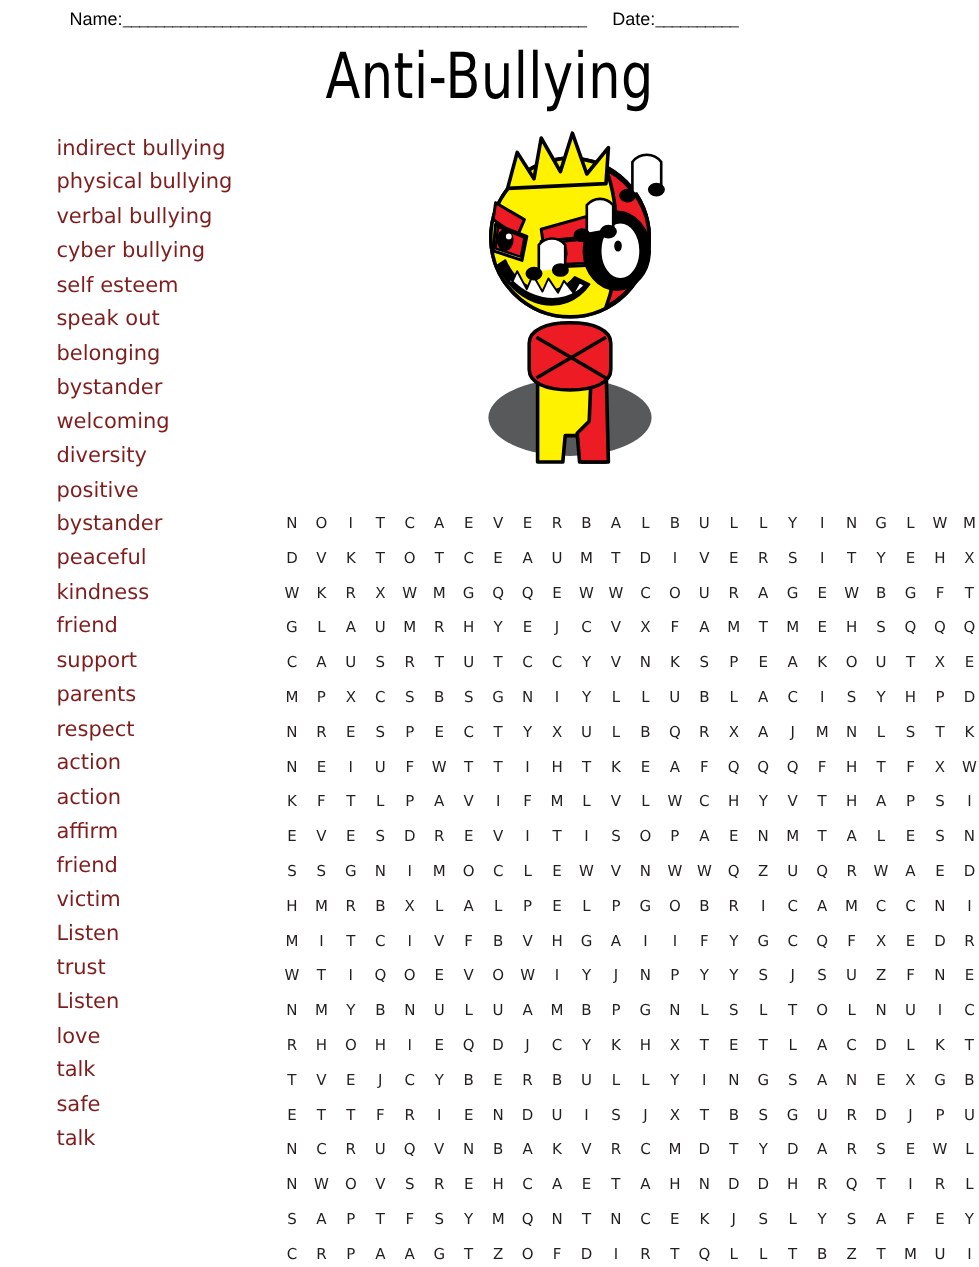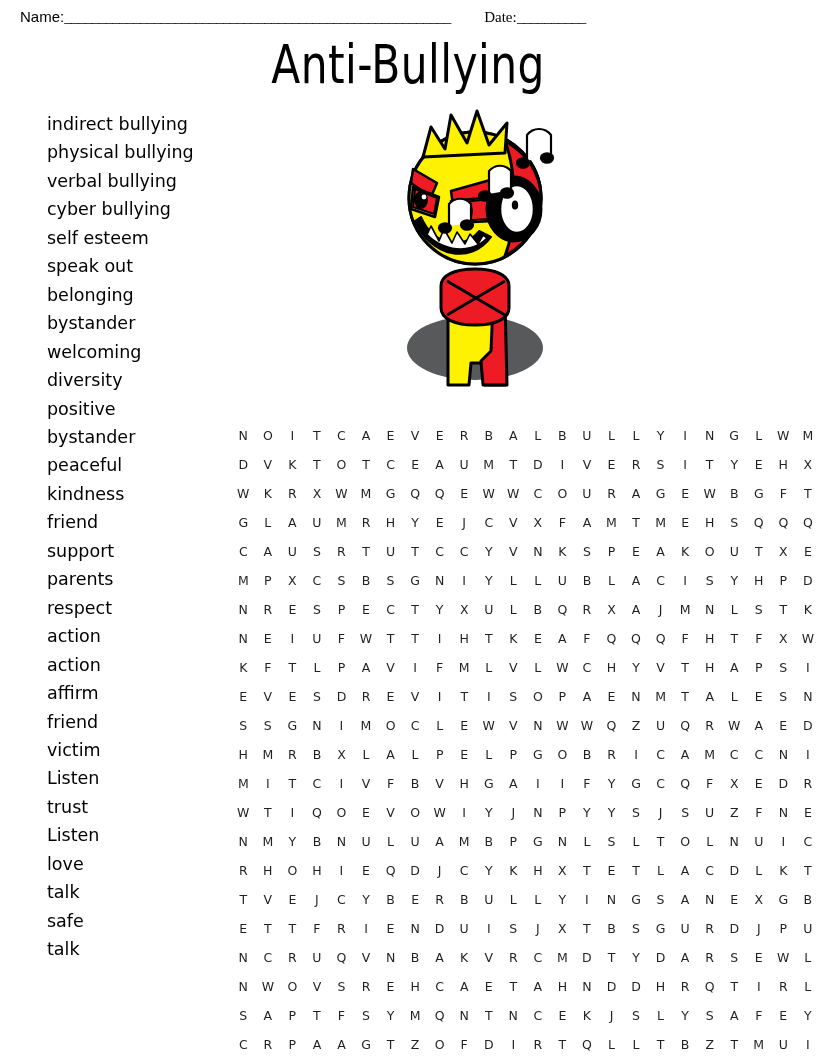--- a/index.html
+++ b/index.html
@@ -27,33 +27,33 @@
     align-items: baseline;
     padding-top: 8px;
     box-sizing: border-box;
   }
   .hdr-label {
     font-family: "Liberation Sans", sans-serif;
     font-size: 15px;
     letter-spacing: 0px;
     white-space: pre;
   }
-  .hdr-name-label { margin-left: 20px; }
+  .hdr-name-label { margin-left: 58px; }
   .hdr-rule {
     font-family: "Liberation Serif", serif;
     font-size: 15px;
     letter-spacing: -0.6px;
     white-space: pre;
     overflow: hidden;
     display: inline-block;
     vertical-align: baseline;
   }
   .hdr-rule-name { width: 408px; }
   .hdr-rule-date { width: 78px; }
-  .hdr-date-label { margin-left: 12px; font-family: Liberation Serif, serif; }
+  .hdr-date-label { margin-left: 0; }
 
   
   .title {
     position: absolute;
     top: 33px;
     left: 0;
     width: 816px;
     text-align: center;
     font-family: "DejaVu Sans", sans-serif;
     font-size: 53px;
@@ -70,21 +70,21 @@
     position: absolute;
     top: 110px;
     left: 47px;
     width: 180px;
   }
   .word {
     font-family: "DejaVu Sans", sans-serif;
     font-size: 17.5px;
     line-height: 28.45px;
     white-space: nowrap;
-    color: #000000;
+    color: #7f1d1d;
   }
 
   
   .grid {
     position: absolute;
     top: 421px;
     left: 231px;
   }
   .grid-row {
     height: 29px;

